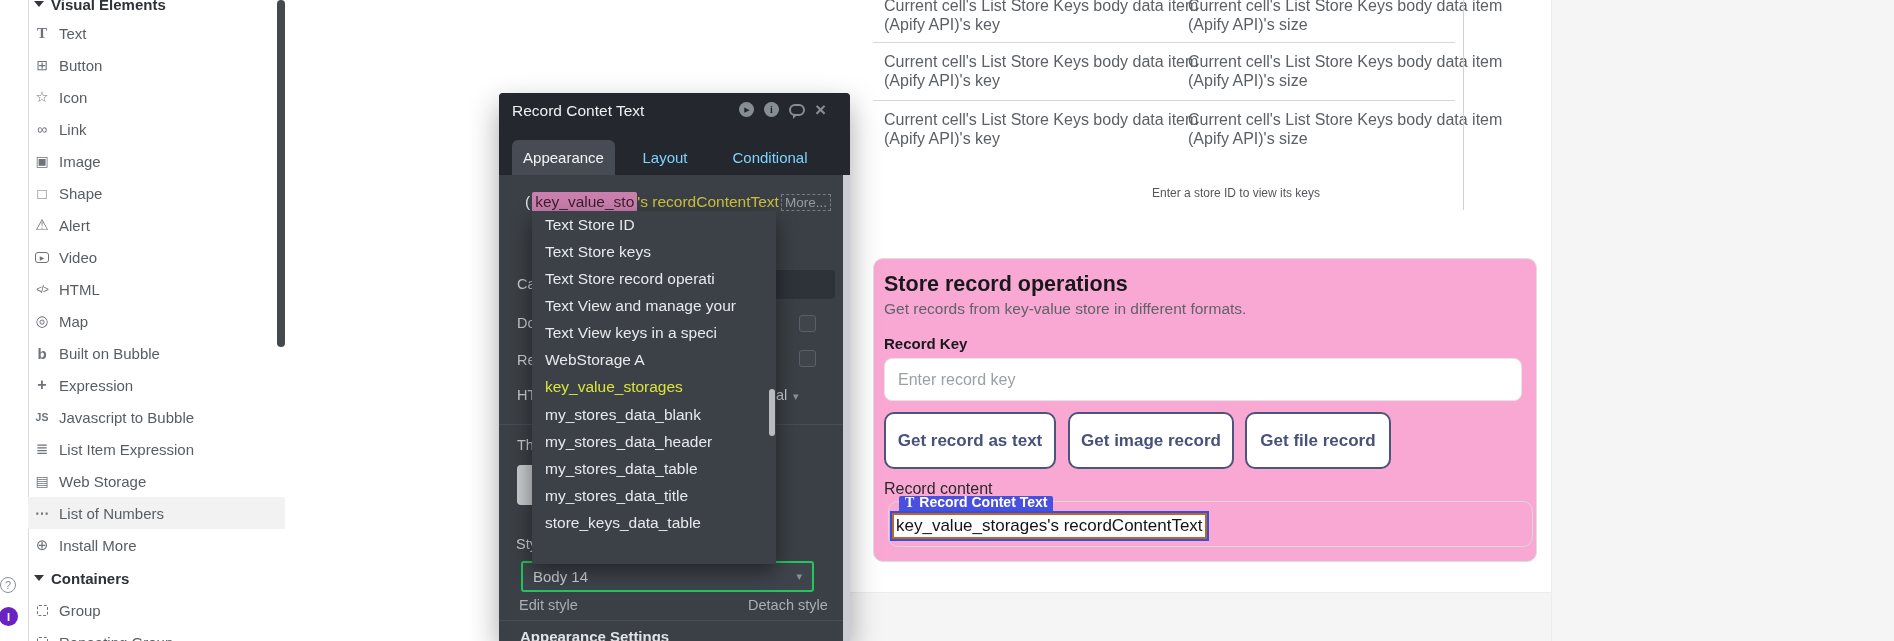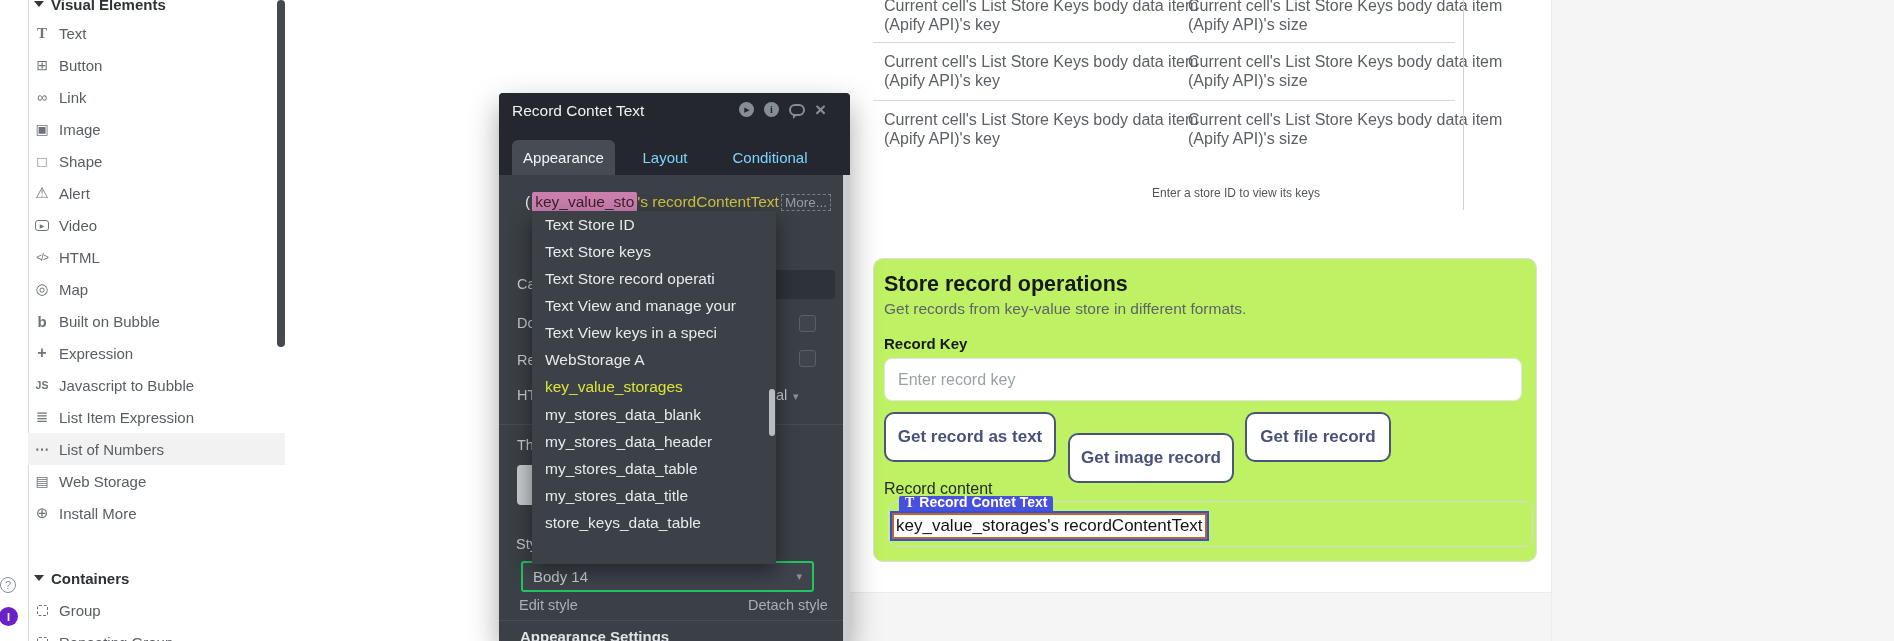--- a/index.html
+++ b/index.html
@@ -15,32 +15,32 @@
   
   .trow { position:absolute; left:884px; width:610px; }
   .tcell { position:absolute; top:0; white-space:nowrap; font-size:16px; line-height:19px; color:#5c6065; }
   .tcell.key { left:0; }
   .tcell.size { left:304px; }
   .tdiv { left:873px; width:582px; height:1px; background:#d8d8da; }
   .vline { left:1463px; top:0; width:1px; height:210px; background:#d2d2d5; }
   .hint { left:1036px; top:186px; width:400px; text-align:center; font-size:12px; color:#53565a; }
 
   
-  .card { left:873px; top:258px; width:664px; height:304px; background:#bef264; border:1px solid #dcdee0; border-radius:10px; }
+  .card { left:873px; top:258px; width:664px; height:304px; background:#f9a8d4; border:1px solid #dcdee0; border-radius:10px; }
   .card-title { left:10px; top:13px; font-size:21.5px; font-weight:700; color:#17191c; }
   .card-sub { left:10px; top:41px; font-size:15.5px; color:#5f6368; }
   .rk-label { left:10px; top:76px; font-size:15px; font-weight:700; color:#17191c; }
   .rk-input { left:10px; top:99px; width:638px; height:43px; border:1px solid #e3e5e7; border-radius:8px;
               padding-left:13px; font-size:16px; color:#333; font-family:"Liberation Sans",sans-serif; outline:none; }
   .rk-input::placeholder { color:#9aa0a6; }
-  .cbtn { position:absolute; top:153px; height:50px; background:#fff; border:2px solid #4b557c; border-radius:10px;
+  .cbtn { position:absolute; top:153px; height:57px; background:#fff; border:2px solid #4b557c; border-radius:10px;
           color:#47517a; font-weight:700; font-size:17px; font-family:"Liberation Sans",sans-serif;
           display:flex; align-items:center; justify-content:center; }
   .cbtn.b1 { left:10px; width:172px; }
-  .cbtn.b2 { left:194px; width:166px;margin-top:21px; }
+  .cbtn.b2 { left:194px; width:166px; }
   .cbtn.b3 { left:371px; width:146px; }
   .rc-label { left:10px; top:221px; font-size:16px; color:#27292c; }
   .rc-box { left:14px; top:242px; width:645px; height:46px; border:1px solid #d6d8da; border-radius:10px; }
   .sel-badge { position:absolute; left:10px; top:-6px; height:17px; overflow:hidden; background:#4950de;
                border-radius:2px; padding:0 6px; }
   .sel-badge .in { display:block; line-height:24px; margin-top:-6px; color:#fff; font-size:14px; font-weight:700; white-space:nowrap; }
   .sel-badge .t { font-family:"Liberation Serif",serif; margin-right:5px; }
   .sel-expr { position:absolute; left:3px; top:11px; display:inline-block; background:#fff; color:#141414;
               border:2px solid #c2641f; outline:2px solid #2d53e2; padding:0 2px; font-size:17px; line-height:22px; white-space:nowrap; }
 
@@ -191,20 +191,24 @@
   <div class="abs sb-list" style="top:17px">
     <div class="sb-item">
         <span class="ic ic-text"></span>
         <span>Text</span>
       </div>
     <div class="sb-item">
         <span class="ic ic-button"></span>
         <span>Button</span>
       </div>
     <div class="sb-item">
+        <span class="ic ic-star"></span>
+        <span>Icon</span>
+      </div>
+    <div class="sb-item">
         <span class="ic ic-link"></span>
         <span>Link</span>
       </div>
     <div class="sb-item">
         <span class="ic ic-image"></span>
         <span>Image</span>
       </div>
     <div class="sb-item">
         <span class="ic ic-shape"></span>
         <span>Shape</span>
@@ -236,27 +240,27 @@
         <span>Expression</span>
       </div>
     <div class="sb-item">
         <span class="ic ic-js"></span>
         <span>Javascript to Bubble</span>
       </div>
     <div class="sb-item">
         <span class="ic ic-clip"></span>
         <span>List Item Expression</span>
       </div>
+    <div class="sb-item">
+        <span class="ic ic-store"></span>
+        <span>Web Storage</span>
+      </div>
     <div class="sb-item active">
         <span class="ic ic-dots"></span>
         <span>List of Numbers</span>
-      </div>
-    <div class="sb-item">
-        <span class="ic ic-store"></span>
-        <span>Web Storage</span>
       </div>
     <div class="sb-item">
         <span class="ic ic-install"></span>
         <span>Install More</span>
       </div>
   </div>
   <div class="abs sb-header" style="top:567px">
     <span class="tri"></span>
     <span>Containers</span>
   </div>

